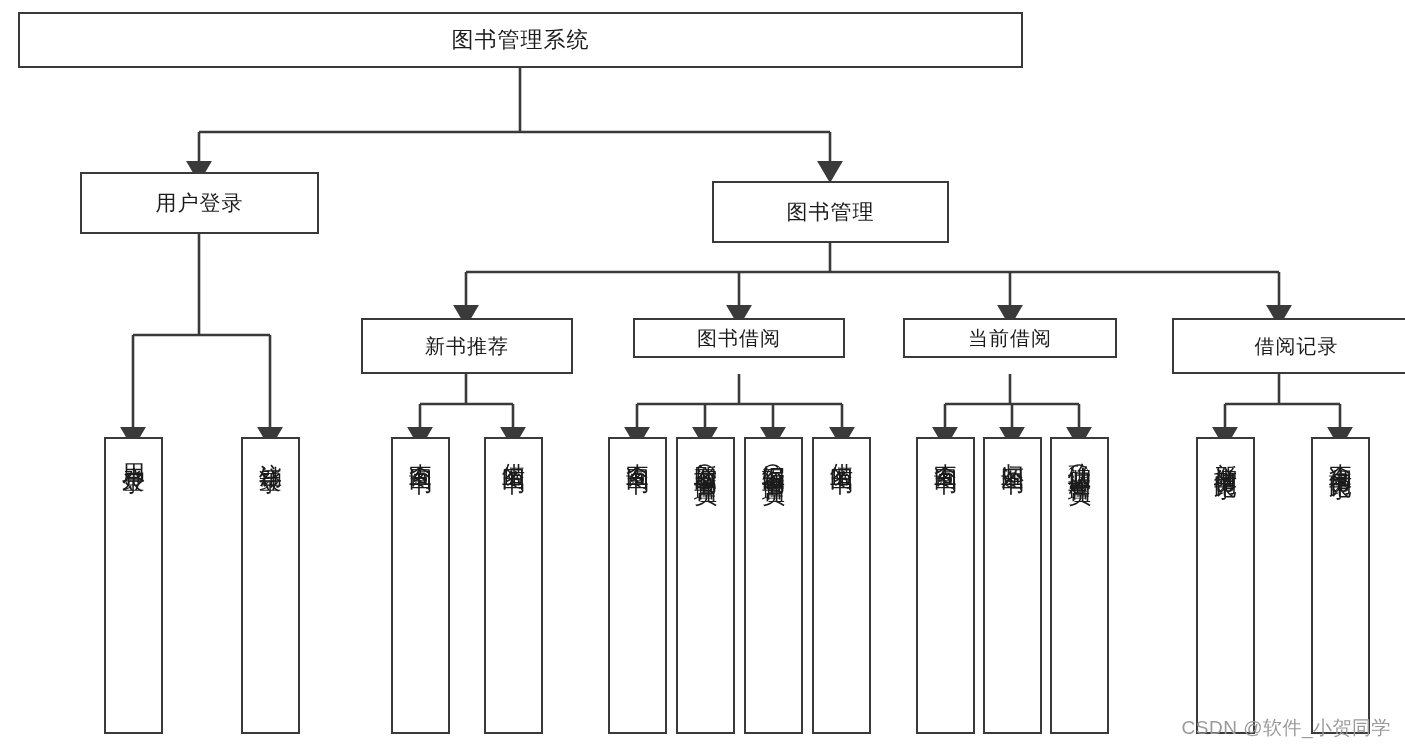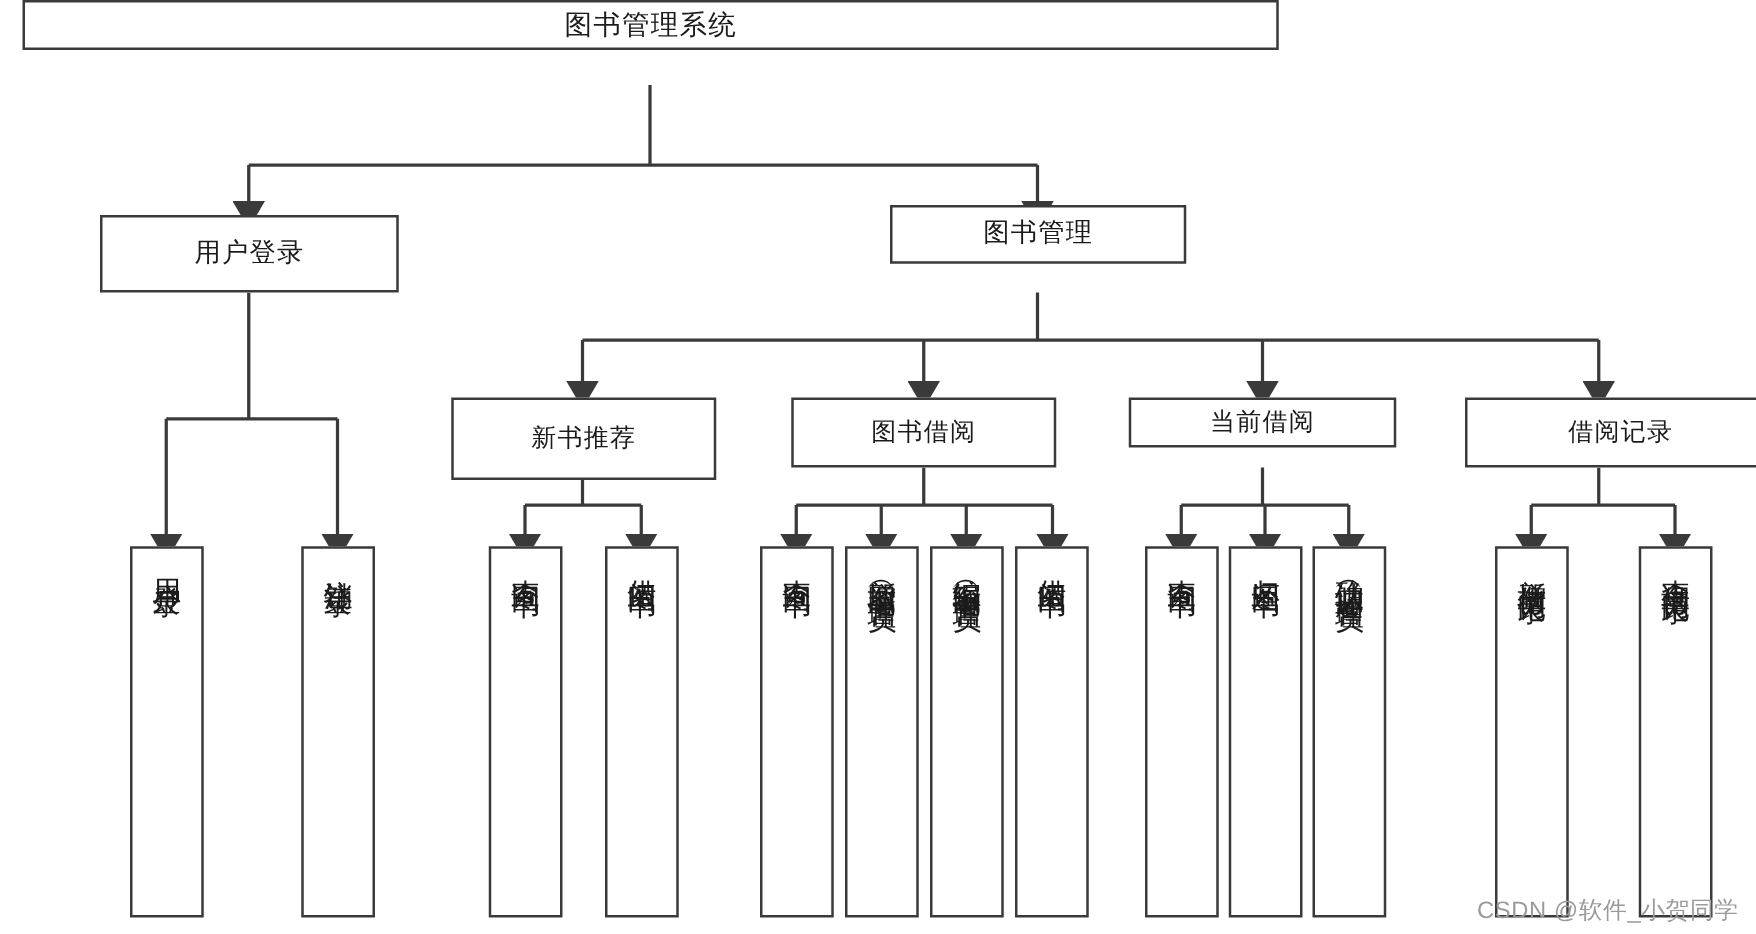--- a/index.html
+++ b/index.html
@@ -107,35 +107,35 @@
       <path d="M1012,404 L1012,430" marker-end="url(#arrow)"></path>
       <path d="M1079,404 L1079,430" marker-end="url(#arrow)"></path>
 
       <path d="M1279,374 L1279,404"></path>
       <path d="M1225,404 L1340,404"></path>
       <path d="M1225,404 L1225,430" marker-end="url(#arrow)"></path>
       <path d="M1340,404 L1340,430" marker-end="url(#arrow)"></path>
     </g>
   </svg>
 
-  <div class="node root" style="left:18px;top:0;width:1005px;height:40px;">
+  <div class="node root" style="left:18px;top:12px;width:1005px;height:56px;">
     <span class="lbl">图书管理系统</span>
   </div>
 
   <div class="node lvl1" style="left:80px;top:172px;width:239px;height:62px;">
     <span class="lbl">用户登录</span>
   </div>
-  <div class="node lvl1" style="left:712px;top:164px;width:237px;height:47px;">
+  <div class="node lvl1" style="left:712px;top:181px;width:237px;height:62px;">
     <span class="lbl">图书管理</span>
   </div>
 
-  <div class="node lvl2" style="left:361px;top:318px;width:212px;height:66px;">
+  <div class="node lvl2" style="left:361px;top:318px;width:212px;height:56px;">
     <span class="lbl">新书推荐</span>
   </div>
-  <div class="node lvl2" style="left:633px;top:318px;width:212px;height:56px;">
+  <div class="node lvl2" style="left:633px;top:318px;width:212px;height:40px;">
     <span class="lbl">图书借阅</span>
   </div>
   <div class="node lvl2" style="left:903px;top:318px;width:214px;height:40px;">
     <span class="lbl">当前借阅</span>
   </div>
   <div class="node lvl2" style="left:1172px;top:318px;width:249px;height:56px;">
     <span class="lbl">借阅记录</span>
   </div>
 
   <div class="node leaf" style="left:104px;top:437px;width:59px;height:297px;">

